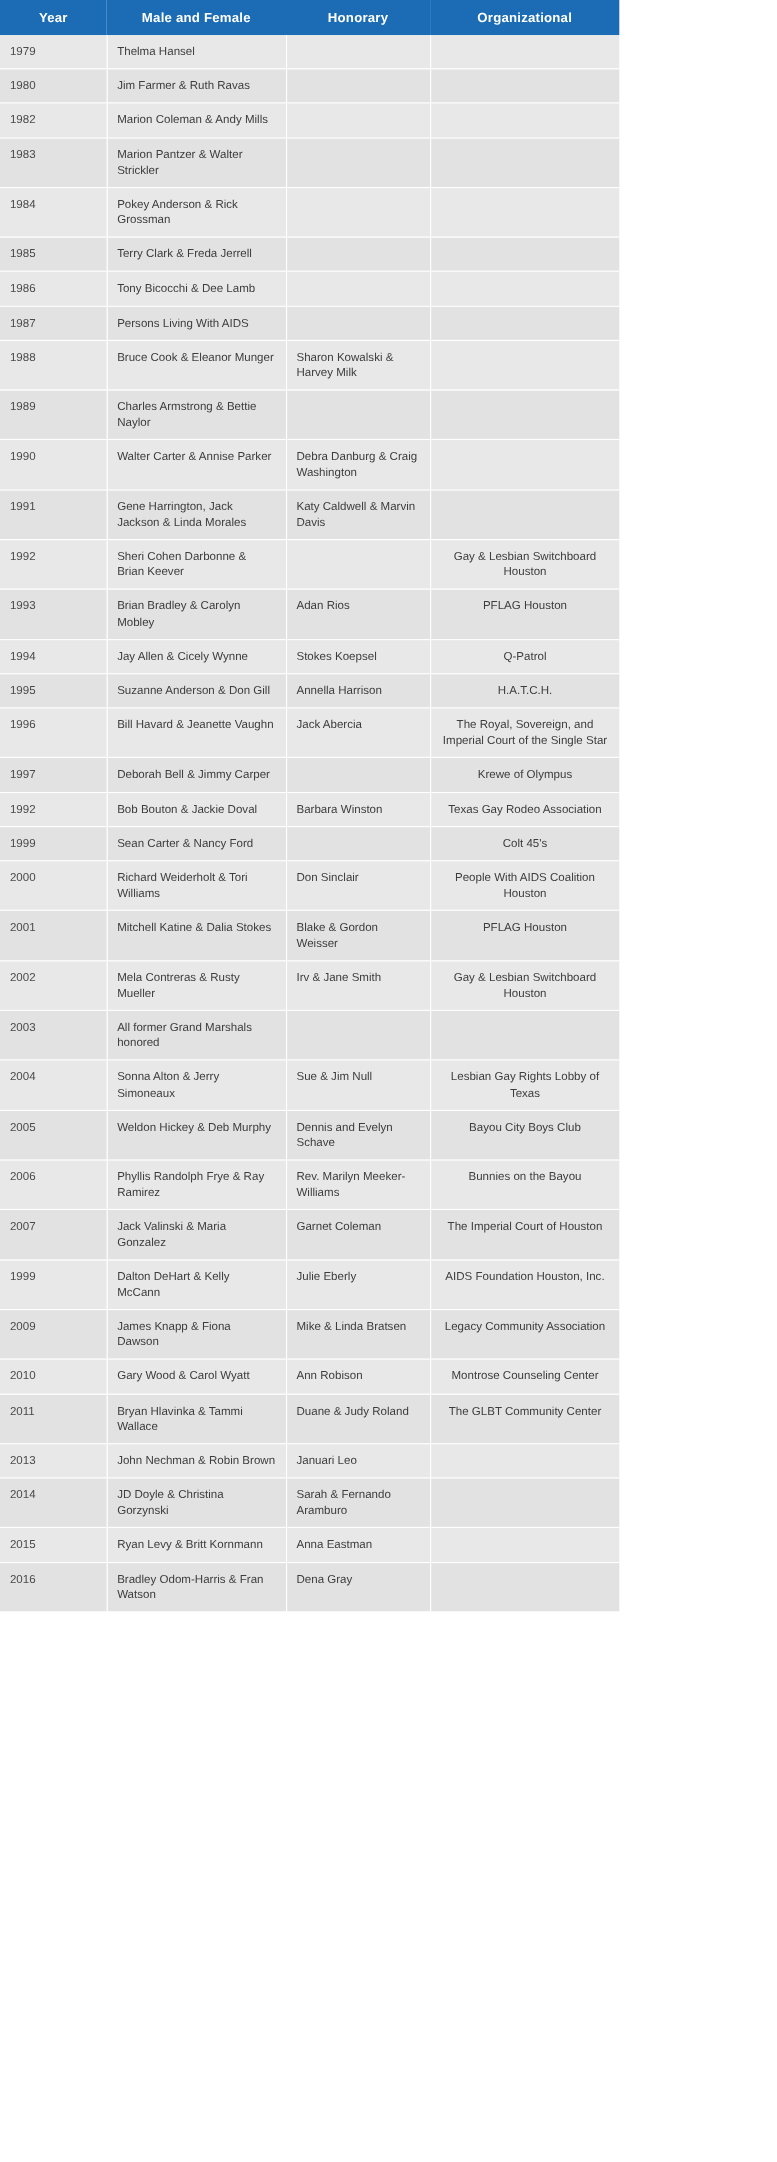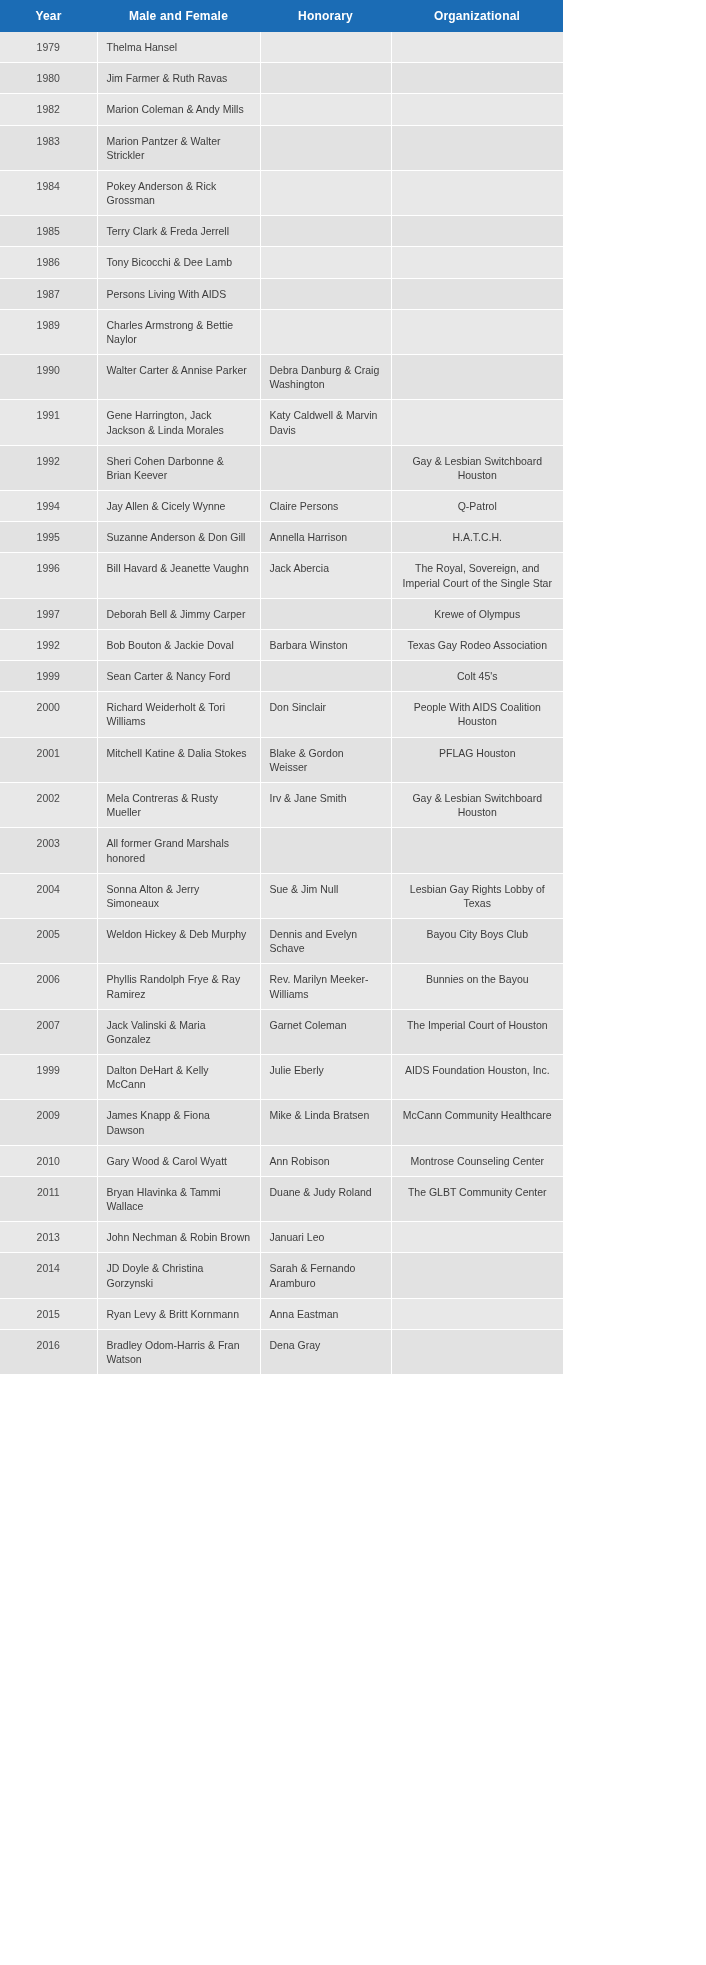--- a/index.html
+++ b/index.html
@@ -39,21 +39,21 @@
   tbody td {
     font-size: 10.5px;
     color: #3d3d3d;
     padding: 8px 9px;
     border-bottom: 1px solid #ffffff;
     vertical-align: top;
     line-height: 1.35;
     background: #e8e8e8;
   }
   tbody tr td.year {
-    text-align: center;
+    text-align: left;
     color: #4a4a4a;
     white-space: nowrap;
   }
   tbody tr:nth-child(odd) td {
     background: #e8e8e8;
   }
   tbody tr:nth-child(even) td {
     background: #e2e2e2;
   }
   tbody td.year {
@@ -132,20 +132,26 @@
           <td class="hon"></td>
           <td class="org"></td>
         </tr>
         <tr>
           <td class="year">1987</td>
           <td class="mf">Persons Living With AIDS</td>
           <td class="hon"></td>
           <td class="org"></td>
         </tr>
         <tr>
+          <td class="year">1988</td>
+          <td class="mf">Bruce Cook &amp; Eleanor Munger</td>
+          <td class="hon">Sharon Kowalski &amp; Harvey Milk</td>
+          <td class="org"></td>
+        </tr>
+        <tr>
           <td class="year">1989</td>
           <td class="mf">Charles Armstrong &amp; Bettie Naylor</td>
           <td class="hon"></td>
           <td class="org"></td>
         </tr>
         <tr>
           <td class="year">1990</td>
           <td class="mf">Walter Carter &amp; Annise Parker</td>
           <td class="hon">Debra Danburg &amp; Craig Washington</td>
           <td class="org"></td>
@@ -156,23 +162,29 @@
           <td class="hon">Katy Caldwell &amp; Marvin Davis</td>
           <td class="org"></td>
         </tr>
         <tr>
           <td class="year">1992</td>
           <td class="mf">Sheri Cohen Darbonne &amp; Brian Keever</td>
           <td class="hon"></td>
           <td class="org">Gay &amp; Lesbian Switchboard Houston</td>
         </tr>
         <tr>
+          <td class="year">1993</td>
+          <td class="mf">Brian Bradley &amp; Carolyn Mobley</td>
+          <td class="hon">Adan Rios</td>
+          <td class="org">PFLAG Houston</td>
+        </tr>
+        <tr>
           <td class="year">1994</td>
           <td class="mf">Jay Allen &amp; Cicely Wynne</td>
-          <td class="hon">Claire Persons</td>
+          <td class="hon">Stokes Koepsel</td>
           <td class="org">Q-Patrol</td>
         </tr>
         <tr>
           <td class="year">1995</td>
           <td class="mf">Suzanne Anderson &amp; Don Gill</td>
           <td class="hon">Annella Harrison</td>
           <td class="org">H.A.T.C.H.</td>
         </tr>
         <tr>
           <td class="year">1996</td>
@@ -249,21 +261,21 @@
         <tr>
           <td class="year">1999</td>
           <td class="mf">Dalton DeHart &amp; Kelly McCann</td>
           <td class="hon">Julie Eberly</td>
           <td class="org">AIDS Foundation Houston, Inc.</td>
         </tr>
         <tr>
           <td class="year">2009</td>
           <td class="mf">James Knapp &amp; Fiona Dawson</td>
           <td class="hon">Mike &amp; Linda Bratsen</td>
-          <td class="org">McCann Community Healthcare</td>
+          <td class="org">Legacy Community Association</td>
         </tr>
         <tr>
           <td class="year">2010</td>
           <td class="mf">Gary Wood &amp; Carol Wyatt</td>
           <td class="hon">Ann Robison</td>
           <td class="org">Montrose Counseling Center</td>
         </tr>
         <tr>
           <td class="year">2011</td>
           <td class="mf">Bryan Hlavinka &amp; Tammi Wallace</td>

